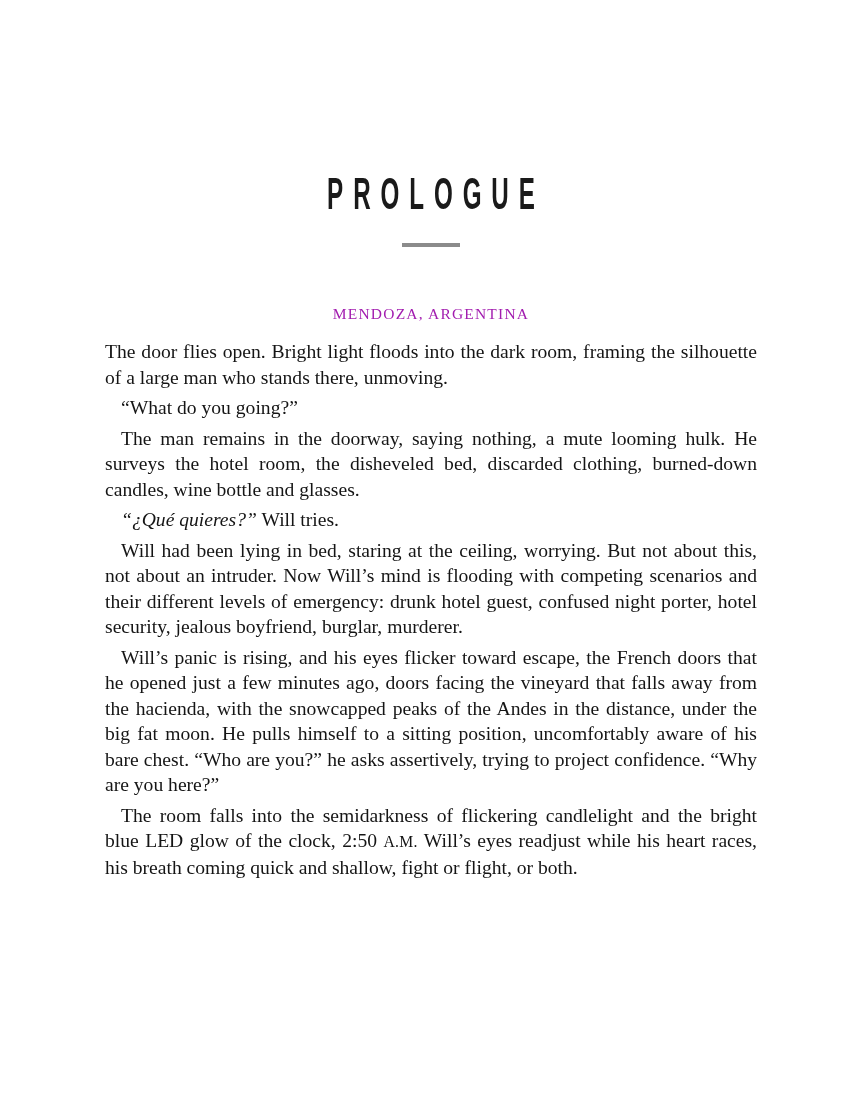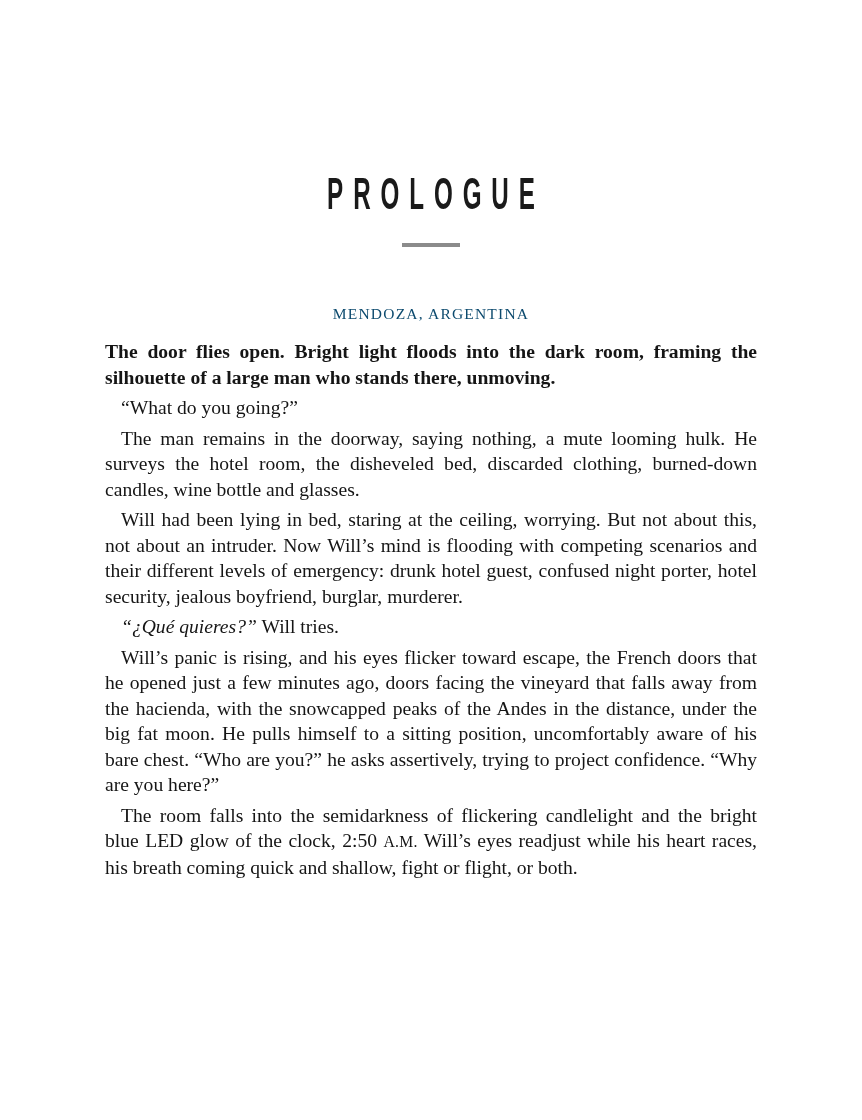--- a/index.html
+++ b/index.html
@@ -41,50 +41,50 @@
     border-top: 2px solid var(--rule);
     border-bottom: 2px solid var(--rule);
   }
   .location {
     margin: 57px 0 0;
     text-align: center;
     font-weight: normal;
     font-size: 15.5px;
     line-height: 20px;
     letter-spacing: 1.2px;
-    color: #0c4a6e;
+    color: #a21caf;
   }
   .bodytext {
     margin-top: 15px;
     font-size: 19.6px;
     line-height: 25.5px;
     text-align: justify;
     color: var(--text);
   }
   .bodytext p.para {
     margin: 5px 0 0;
     padding: 0;
   }
-  .bodytext p.para:first-child { margin-top: 0; font-weight: bold; }
+  .bodytext p.para:first-child { margin-top: 0; }
   .bodytext p.indent { text-indent: 16px; }
   .italic { font-style: italic; }
   .sc { font-size: 0.8em; letter-spacing: 0.3px; }
 </style>
 </head>
 <body>
 
 <div class="page">
   <h1 class="title">PROLOGUE</h1>
 
   <div class="ornament"></div>
 
   <h2 class="location">MENDOZA, ARGENTINA</h2>
 
   <div class="bodytext">
       <p class="para"><span class="normal">The door flies open. Bright light floods into the dark room, framing the silhouette of a large man who stands there, unmoving.</span></p>
       <p class="para indent"><span class="normal">“What do you going?”</span></p>
       <p class="para indent"><span class="normal">The man remains in the doorway, saying nothing, a mute looming hulk. He surveys the hotel room, the disheveled bed, discarded clothing, burned-down candles, wine bottle and glasses.</span></p>
+      <p class="para indent"><span class="italic">“¿Qué quieres?”</span><span class="normal"> Will tries.</span></p>
       <p class="para indent"><span class="normal">Will had been lying in bed, staring at the ceiling, worrying. But not about this, not about an intruder. Now Will’s mind is flooding with competing scenarios and their different levels of emergency: drunk hotel guest, confused night porter, hotel security, jealous boyfriend, burglar, murderer.</span></p>
-      <p class="para indent"><span class="italic">“¿Qué quieres?”</span><span class="normal"> Will tries.</span></p>
       <p class="para indent"><span class="normal">Will’s panic is rising, and his eyes flicker toward escape, the French doors that he opened just a few minutes ago, doors facing the vineyard that falls away from the hacienda, with the snowcapped peaks of the Andes in the distance, under the big fat moon. He pulls himself to a sitting position, uncomfortably aware of his bare chest. “Who are you?” he asks assertively, trying to project confidence. “Why are you here?”</span></p>
       <p class="para indent"><span class="normal">The room falls into the semidarkness of flickering candlelight and the bright blue LED glow of the clock, 2:50 </span><span class="sc">A.M.</span><span class="normal"> Will’s eyes readjust while his heart races, his breath coming quick and shallow, fight or flight, or both.</span></p>
     </div>
 </div>
 
 </body></html>

